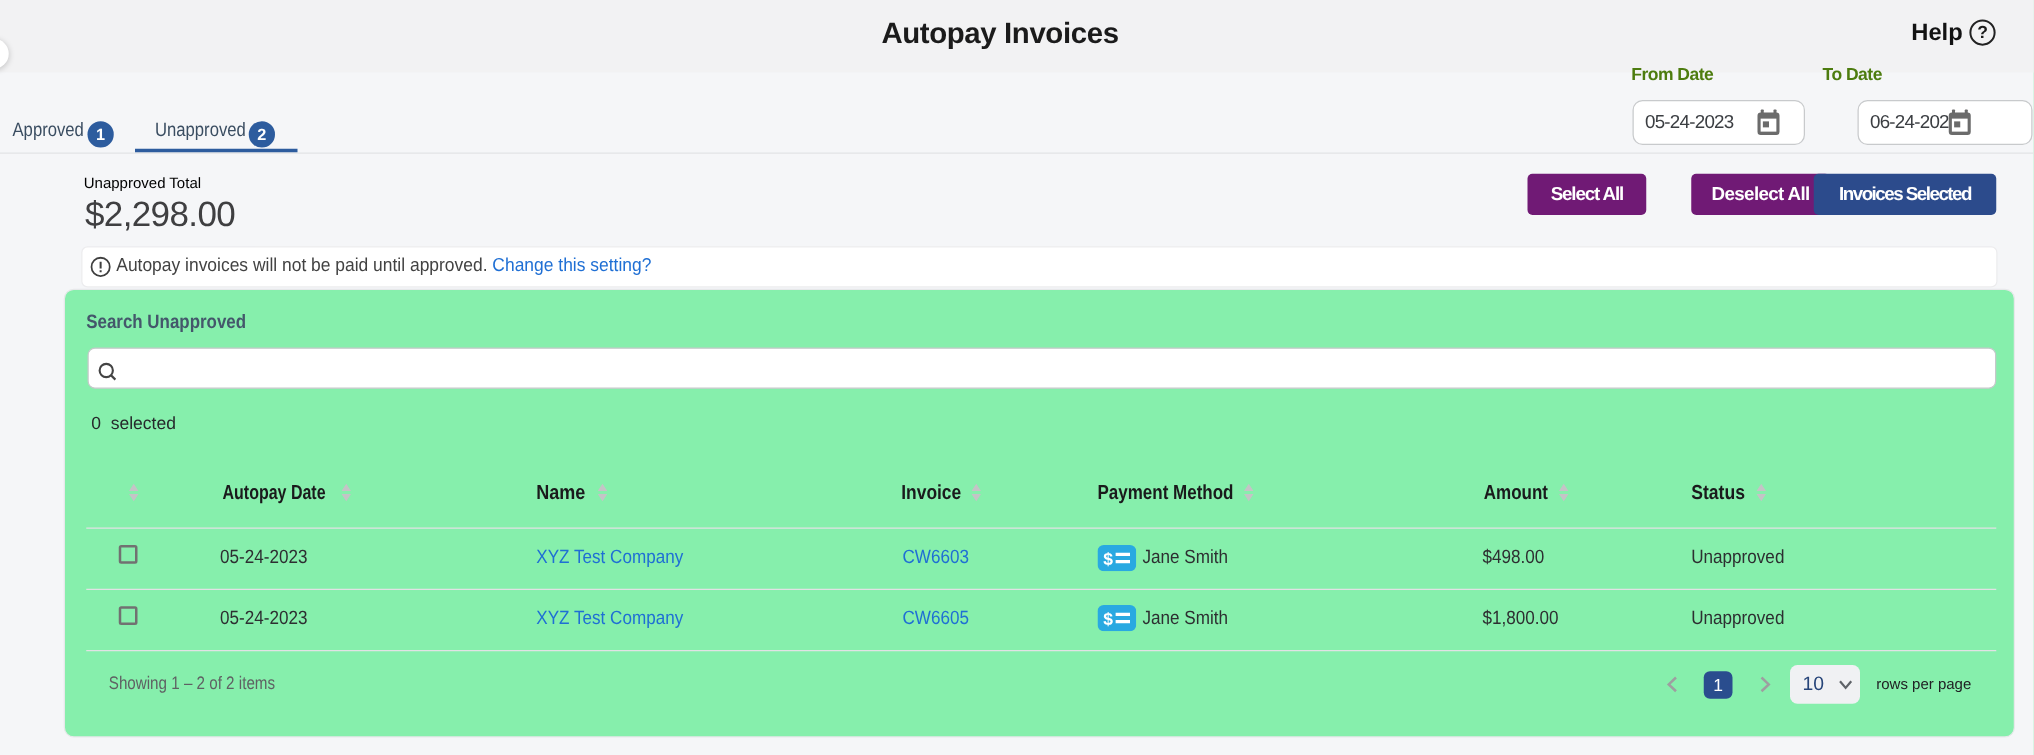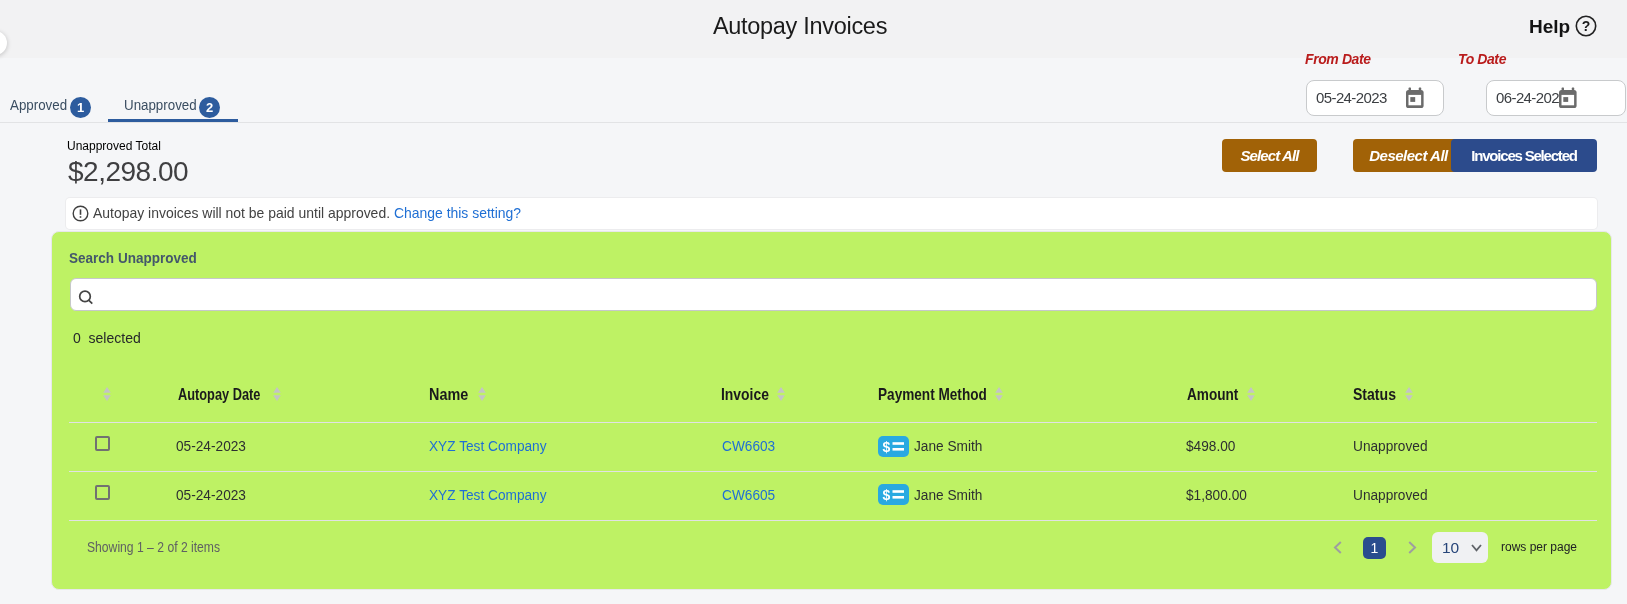--- a/index.html
+++ b/index.html
@@ -1,38 +1,38 @@
 <!DOCTYPE html>
 <html><head>
 <meta charset="utf-8">
 <style>
 * { margin:0; padding:0; box-sizing:border-box; }
 html,body { width:1627px; height:604px; overflow:hidden; }
 body { font-family:"Liberation Sans", sans-serif; background:#f5f6f8; position:relative; }
 .abs { position:absolute; }
 .topstrip { left:0; top:0; width:1627px; height:58px; background:#f2f2f3; }
 .circle-handle { left:-17px; top:31px; width:24px; height:24px; border-radius:50%; background:#fff; box-shadow:0 1px 5px rgba(0,0,0,.22); }
-.title { left:0; top:13px; width:1600px; text-align:center; font-size:23.5px; font-weight:normal; color:#1b1b1b; letter-spacing:-0.3px; }
+.title { left:0; top:13px; width:1600px; text-align:center; font-size:23.5px; font-weight:bold; color:#1b1b1b; letter-spacing:-0.3px; }
 .help { left:1529px; top:16px; font-size:19px; font-weight:bold; color:#131313; }
 .helpicon { left:1575px; top:15px; }
-.datelabel { font-size:14px; font-weight:bold; color:#b91c1c; letter-spacing:-0.4px;font-style:italic; }
+.datelabel { font-size:14px; font-weight:bold; color:#4d7c0f; letter-spacing:-0.4px; }
 .dateinput { top:80px; height:36px; background:#fff; border:1px solid #c8cacc; border-radius:8px; font-size:15px; color:#3b3e42; line-height:34px; padding-left:9px; letter-spacing:-0.6px; }
 .tabtxt { top:97px; font-size:15.5px; color:#3a4d61; line-height:1; transform:scaleX(0.86); transform-origin:0 0; white-space:nowrap; }
 .badge { top:97px; width:21px; height:21px; border-radius:50%; background:#2d5c9e; color:#fff; font-size:13px; font-weight:bold; text-align:center; line-height:21px; }
 .tabline { left:108px; top:119px; width:130px; height:3px; background:#2d5c9e; }
 .tabborder { left:0; top:122px; width:1627px; height:1px; background:#e2e3e5; }
 .utlabel { left:67px; top:140px; font-size:12px; color:#000000; line-height:1; }
 .utamount { left:68px; top:156px; font-size:28px; color:#3f3f41; letter-spacing:-0.5px; }
 .btn { top:139px; height:33px; border-radius:4px; color:#fff; font-size:15px; font-weight:bold; text-align:center; line-height:33px; }
-.teal { background:#a16207;font-style:italic; }
+.teal { background:#701a75; }
 .navy { background:#2c4b8c; }
 .alert { left:66px; top:198px; width:1531px; height:31px; background:#fff; border-radius:4px; box-shadow:0 0 0 1px #ececee; }
 .alerttxt { left:93px; top:205px; font-size:15px; color:#424242; line-height:1; transform:scaleX(0.93); transform-origin:0 0; white-space:nowrap; }
 .alerttxt a { color:#1f6fd4; text-decoration:none; }
-.card { left:51px; top:231px; width:1561px; height:359px; background:#bef264; border-radius:8px; border:1px solid #e7e8ea; }
+.card { left:51px; top:231px; width:1561px; height:359px; background:#86efac; border-radius:8px; border:1px solid #e7e8ea; }
 .searchlabel { left:17px; top:17.5px; font-size:15.5px; font-weight:bold; color:#44576b; line-height:1; transform:scaleX(0.873); transform-origin:0 0; white-space:nowrap; }
 .searchbox { left:18px; top:46px; width:1527px; height:33px; border:1px solid #c6c8ca; border-radius:6px; background:#fff; }
 .selcount { left:21px; top:99px; font-size:14px; color:#26282b; line-height:1; }
 .hdr { top:154px; font-size:16.2px; font-weight:bold; color:#1a1a1c; line-height:1.35; transform:scaleX(0.78); transform-origin:0 0; white-space:nowrap; line-height:1; } .sorticon { top:155px; }
 .divider { height:1px; background:#e1e2e4; left:17px; width:1528px; }
 .cell { font-size:15.3px; color:#2d2f31; line-height:1; transform:scaleX(0.894); transform-origin:0 0; white-space:nowrap; }
 .link { color:#1f6fd4; }
 .checkbox { width:15px; height:15px; border:2px solid #717171; border-radius:2px; }
 .footer { font-size:12px; color:#5f6163; line-height:1; }
 .pageno { left:1311px; top:305px; width:23px; height:22px; background:#2a4d8e; border-radius:5px; color:#fff; font-size:14px; text-align:center; line-height:22px; }

